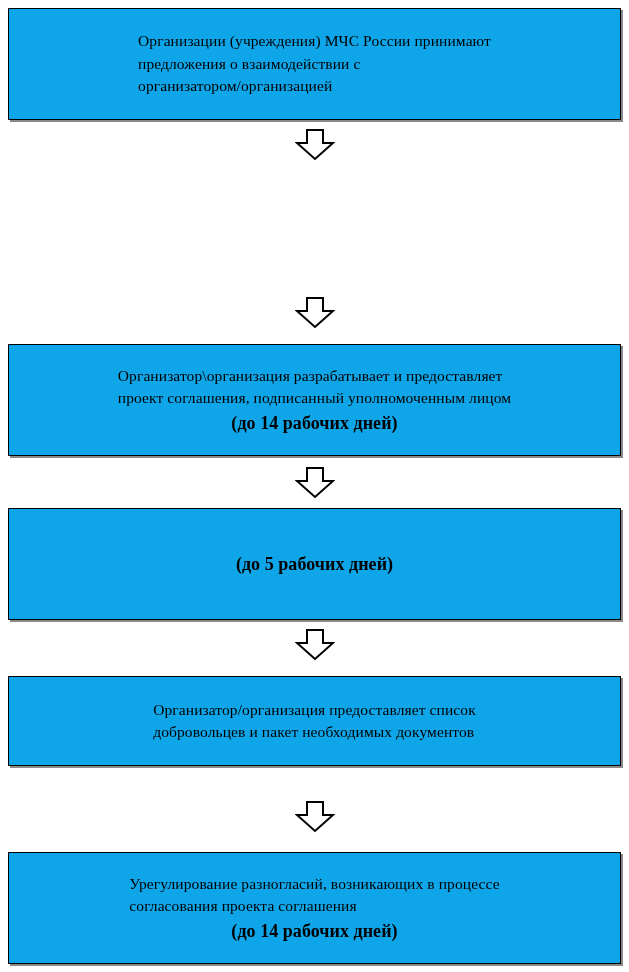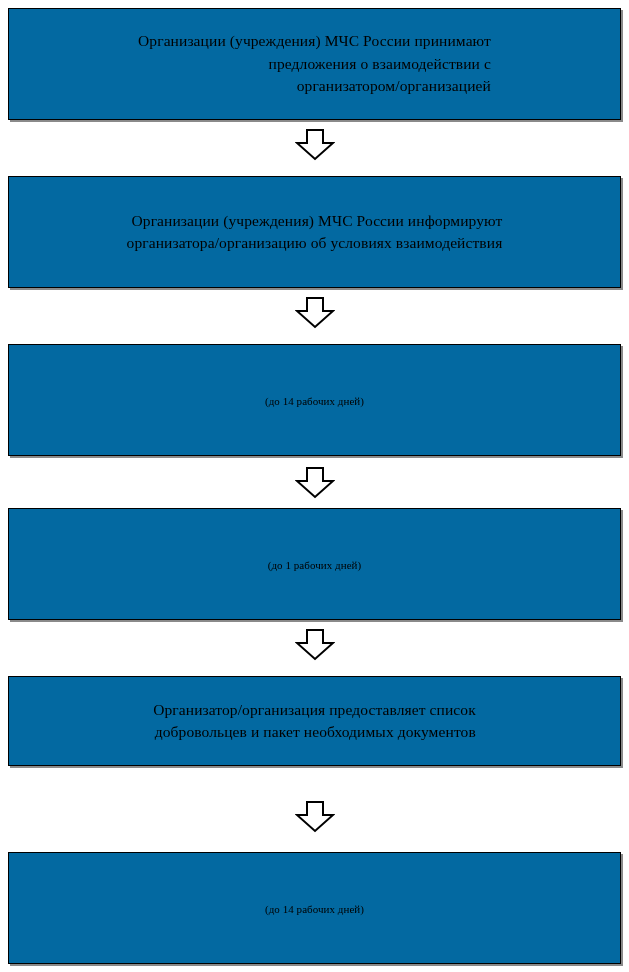--- a/index.html
+++ b/index.html
@@ -24,41 +24,41 @@
     top: 0;
     width: 629px;
     height: 972px;
   }
 
   .flow-step {
     position: absolute;
     left: 8px;
     width: 613px;
     box-sizing: border-box;
-    background: #0369a1;
+    background: #0ea5e9;
     border: 1px solid #000000;
     box-shadow: 2px 2px 0 0 #8a8a8a;
     display: flex;
     flex-direction: column;
     align-items: center;
     justify-content: center;
-    text-align: right;
+    text-align: left;
   }
 
   .step-text {
     font-size: 15.5px;
     line-height: 1.45;
     letter-spacing: 0.1px;
     padding: 0 14px;
     white-space: pre-line;
   }
 
   .step-note {
-    font-size: 11px;
-    font-weight: normal;
+    font-size: 18px;
+    font-weight: bold;
     line-height: 1.3;
     margin-top: 2px;
     letter-spacing: 0.05px;
   }
 
   .step-note:empty {
     display: none;
   }
 
   
@@ -99,44 +99,41 @@
 организатором/организацией</div>
 
   </div>
 
   <div class="flow-arrow arrow-1">
     <svg viewBox="0 0 40 32" xmlns="http://www.w3.org/2000/svg" aria-hidden="true">
       <polygon points="12,1 28,1 28,14 38,14 20,30 2,14 12,14" fill="#ffffff" stroke="#000000" stroke-width="2" stroke-linejoin="miter"></polygon>
     </svg>
   </div>
 
-  <div class="flow-step step-2">
-    <div class="step-text">Организации (учреждения) МЧС России информируют
-организатора/организацию об условиях взаимодействия</div>
-
-  </div>
 
   <div class="flow-arrow arrow-2">
     <svg viewBox="0 0 40 32" xmlns="http://www.w3.org/2000/svg" aria-hidden="true">
       <polygon points="12,1 28,1 28,14 38,14 20,30 2,14 12,14" fill="#ffffff" stroke="#000000" stroke-width="2" stroke-linejoin="miter"></polygon>
     </svg>
   </div>
 
   <div class="flow-step step-3">
+    <div class="step-text">Организатор\организация разрабатывает и предоставляет
+проект соглашения, подписанный уполномоченным лицом</div>
     <div class="step-note">(до 14 рабочих дней)</div>
   </div>
 
   <div class="flow-arrow arrow-3">
     <svg viewBox="0 0 40 32" xmlns="http://www.w3.org/2000/svg" aria-hidden="true">
       <polygon points="12,1 28,1 28,14 38,14 20,30 2,14 12,14" fill="#ffffff" stroke="#000000" stroke-width="2" stroke-linejoin="miter"></polygon>
     </svg>
   </div>
 
   <div class="flow-step step-4">
-    <div class="step-note">(до 1 рабочих дней)</div>
+    <div class="step-note">(до 5 рабочих дней)</div>
   </div>
 
   <div class="flow-arrow arrow-4">
     <svg viewBox="0 0 40 32" xmlns="http://www.w3.org/2000/svg" aria-hidden="true">
       <polygon points="12,1 28,1 28,14 38,14 20,30 2,14 12,14" fill="#ffffff" stroke="#000000" stroke-width="2" stroke-linejoin="miter"></polygon>
     </svg>
   </div>
 
   <div class="flow-step step-5">
     <div class="step-text">Организатор/организация предоставляет список
@@ -144,16 +141,18 @@
 
   </div>
 
   <div class="flow-arrow arrow-5">
     <svg viewBox="0 0 40 32" xmlns="http://www.w3.org/2000/svg" aria-hidden="true">
       <polygon points="12,1 28,1 28,14 38,14 20,30 2,14 12,14" fill="#ffffff" stroke="#000000" stroke-width="2" stroke-linejoin="miter"></polygon>
     </svg>
   </div>
 
   <div class="flow-step step-6">
+    <div class="step-text">Урегулирование разногласий, возникающих в процессе
+согласования проекта соглашения</div>
     <div class="step-note">(до 14 рабочих дней)</div>
   </div>
 
 </div>
 
 </body></html>

